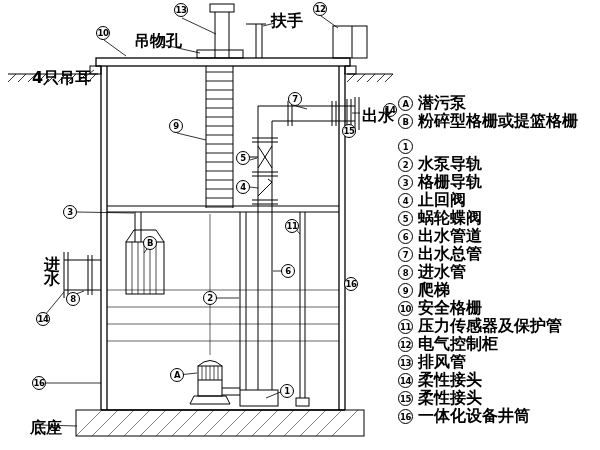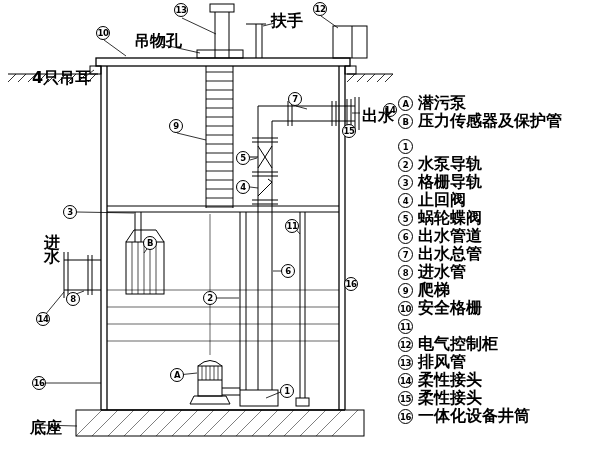--- a/index.html
+++ b/index.html
@@ -187,31 +187,31 @@
 <div class="co" style="left:66px;top:292px">8</div>
 <div class="co" style="left:36px;top:312px">14</div>
 <div class="co" style="left:32px;top:376px">16</div>
 <div class="co" style="left:170px;top:368px">A</div>
 <div class="co" style="left:280px;top:384px">1</div>
 
 <div class="lbl" style="left:134px;top:31px">吊物孔</div>
 <div class="lbl" style="left:271px;top:11px">扶手</div>
 <div class="lbl" style="left:32px;top:68px">4只吊耳</div>
 <div class="lbl" style="left:362px;top:106px">出水</div>
-<div class="lbl vert" style="left:44px;top:236px">进水</div>
+<div class="lbl vert" style="left:44px;top:258px">进水</div>
 <div class="lbl" style="left:30px;top:418px">底座</div>
 
 <div class="legend">
   <div class="lrow">
     <span class="lmark">A</span>
     <span class="ltext">潜污泵</span>
   </div>
   <div class="lrow">
     <span class="lmark">B</span>
-    <span class="ltext">压力传感器及保护管</span>
+    <span class="ltext">粉碎型格栅或提篮格栅</span>
   </div>
   <div class="lrow gap">
     <span class="lmark">1</span>
   </div>
   <div class="lrow">
     <span class="lmark">2</span>
     <span class="ltext">水泵导轨</span>
   </div>
   <div class="lrow">
     <span class="lmark">3</span>
@@ -240,20 +240,21 @@
   <div class="lrow">
     <span class="lmark">9</span>
     <span class="ltext">爬梯</span>
   </div>
   <div class="lrow">
     <span class="lmark">10</span>
     <span class="ltext">安全格栅</span>
   </div>
   <div class="lrow">
     <span class="lmark">11</span>
+    <span class="ltext">压力传感器及保护管</span>
   </div>
   <div class="lrow">
     <span class="lmark">12</span>
     <span class="ltext">电气控制柜</span>
   </div>
   <div class="lrow">
     <span class="lmark">13</span>
     <span class="ltext">排风管</span>
   </div>
   <div class="lrow">

